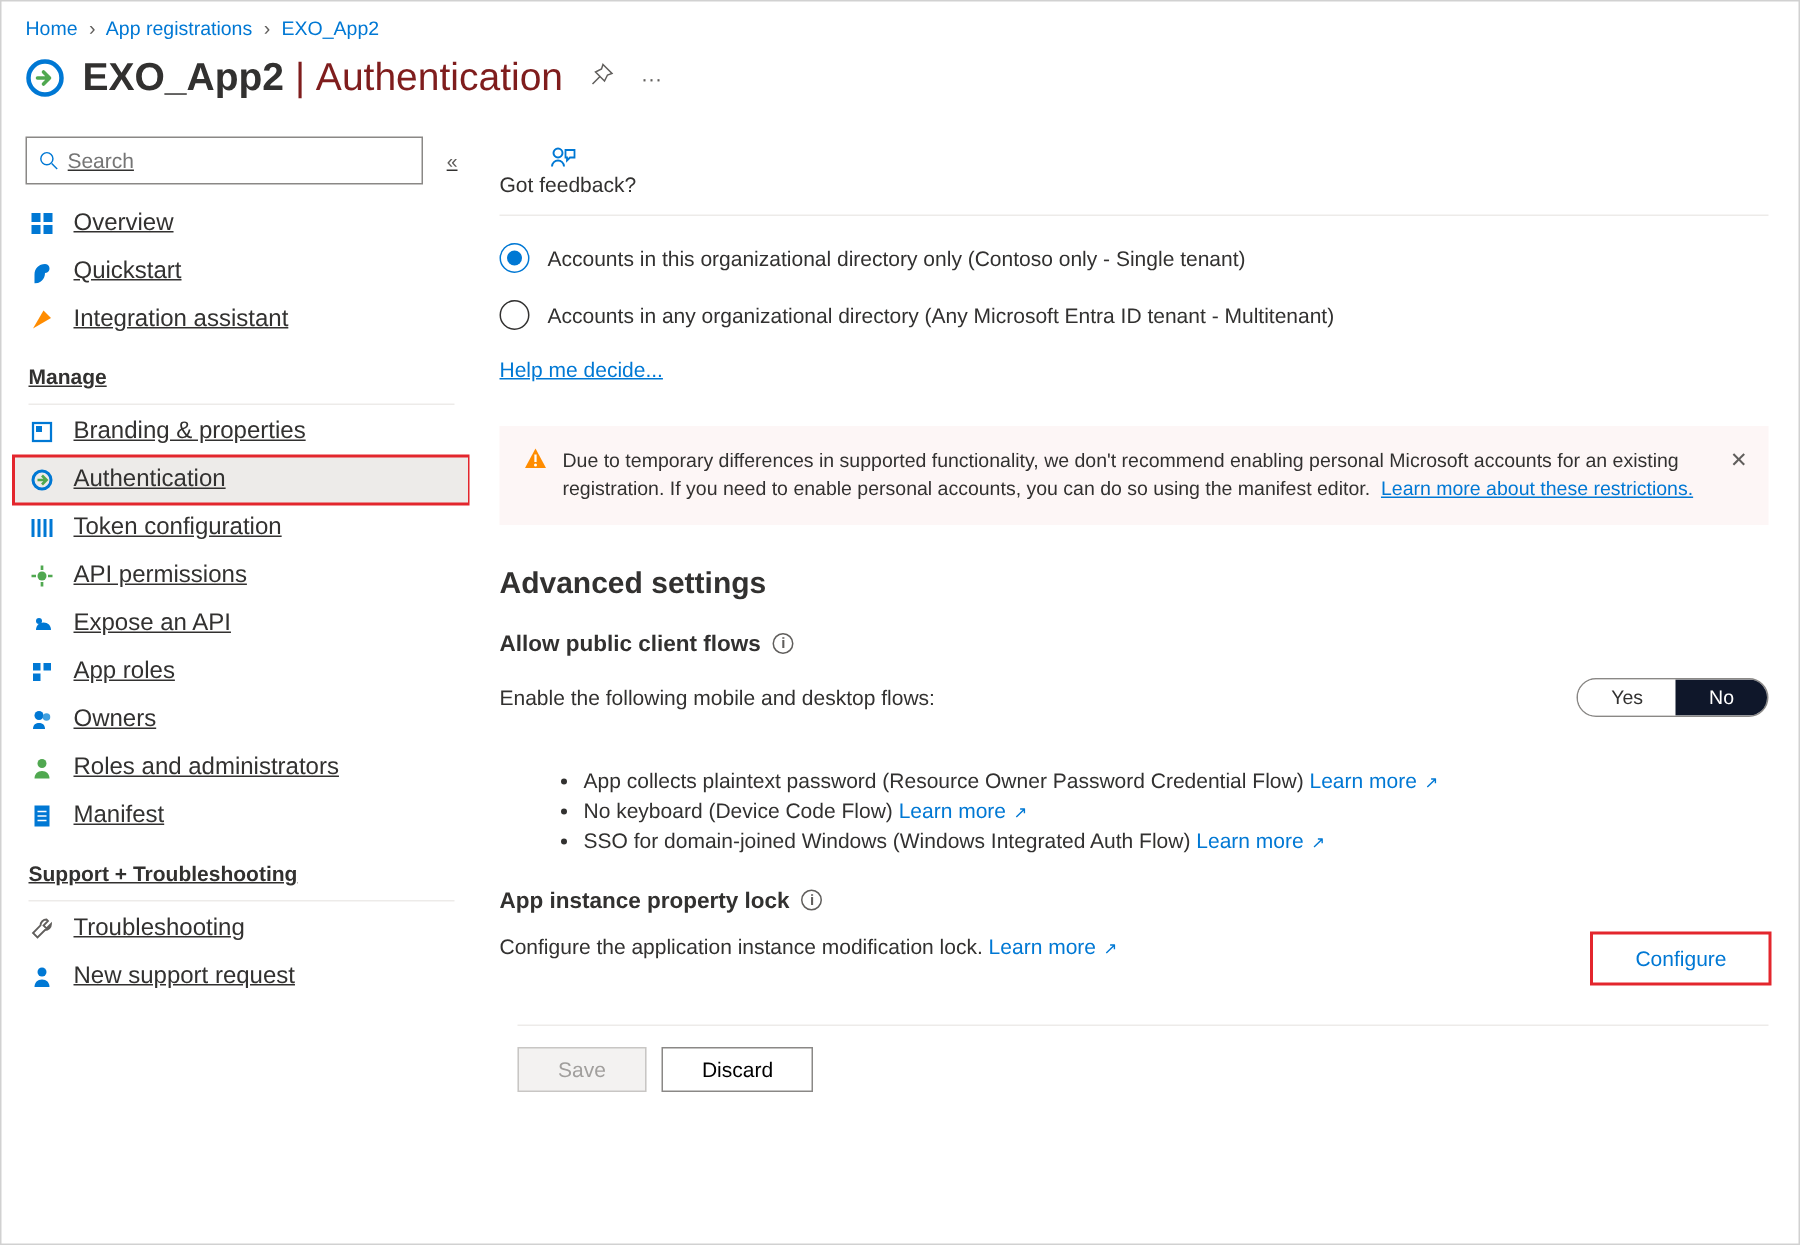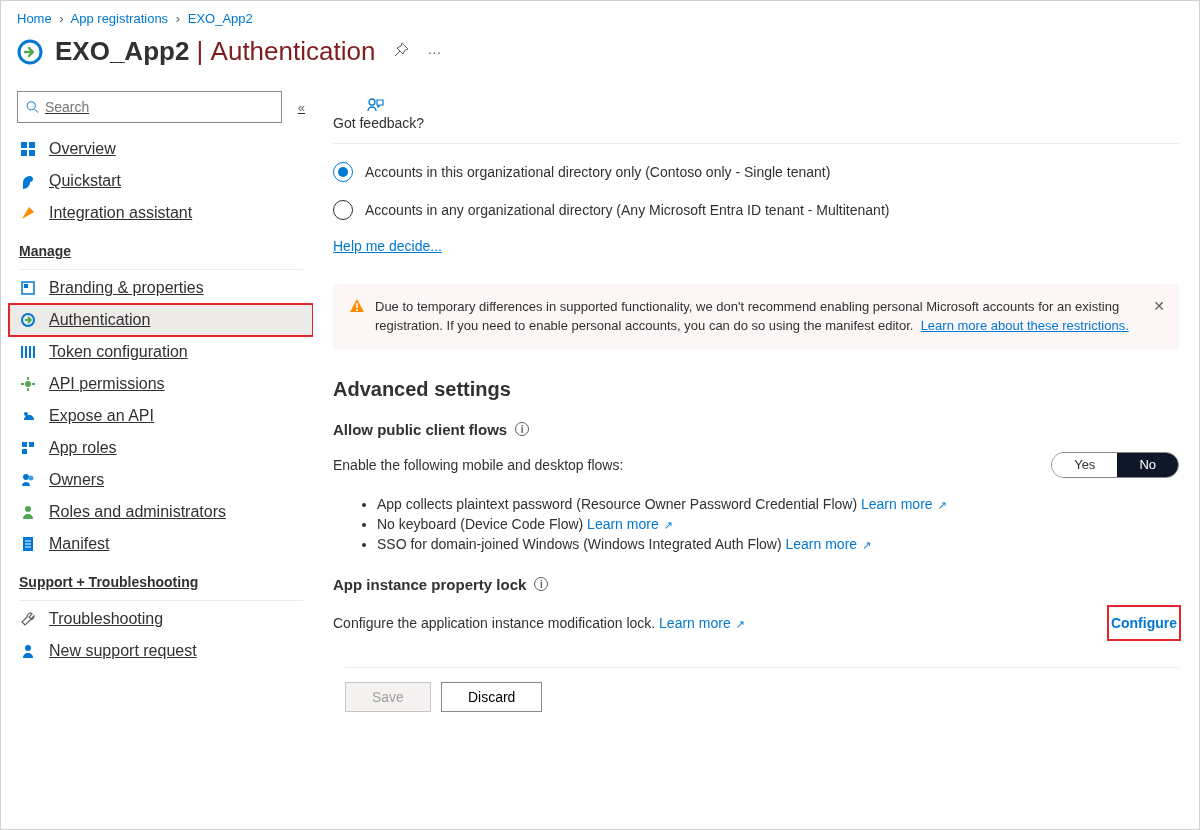--- a/index.html
+++ b/index.html
@@ -124,38 +124,38 @@
   .alert a { text-decoration:underline; }
 
   h2.section { font-size:20px; font-weight:600; margin: 6px 0 20px; }
   h3.subsection { font-size:15px; font-weight:600; margin: 6px 0 14px; display:flex; align-items:center; }
   .info-icon {
     width:14px; height:14px; border:1px solid #605e5c; border-radius:50%;
     display:inline-flex; align-items:center; justify-content:center;
     font-size:10px; color:#605e5c; margin-left:8px; cursor:default;
   }
 
-  .toggle-row { display:flex; align-items:center; justify-content:space-between; margin-bottom:18px;gap:20px; }
+  .toggle-row { display:flex; align-items:center; justify-content:space-between; margin-bottom:34px;gap:20px; }
   .toggle {
     display:flex; border:1px solid #8a8886; border-radius:20px;
     overflow:hidden; height:26px;
   }
   .toggle div {
     padding: 2px 22px; font-size:13px; display:flex; align-items:center; cursor:pointer;
   }
   .toggle .on { background:#fff; color:#323130; }
   .toggle .off { background:#0f172a; color:#fff; }
 
   ul.flows { margin: 0 0 24px 44px; }
-  ul.flows li { margin:4px 0; font-size:14px; }
+  ul.flows li { margin:4px 12px; font-size:14px; }
   .ext-icon { font-size:11px; margin-left:2px; color:#0078d4; }
 
-  .lock-row { display:flex; align-items:center; justify-content:space-between; margin-top:14px; }
+  .lock-row { display:flex; align-items:flex-start; justify-content:space-between; margin-top:14px; }
   .configure-btn {
-    color:#0078d4; font-weight:700; padding:8px 2px; cursor:pointer;
+    color:#0078d4; font-weight:400; padding:8px 28px; cursor:pointer;
     outline:2px solid #e3262d;
   }
 
   
   .footer-bar {
     border-top:1px solid #edebe9;
     padding: 14px 0 10px;
     margin-top: 28px;
     display:flex;
     margin-left:12px;

